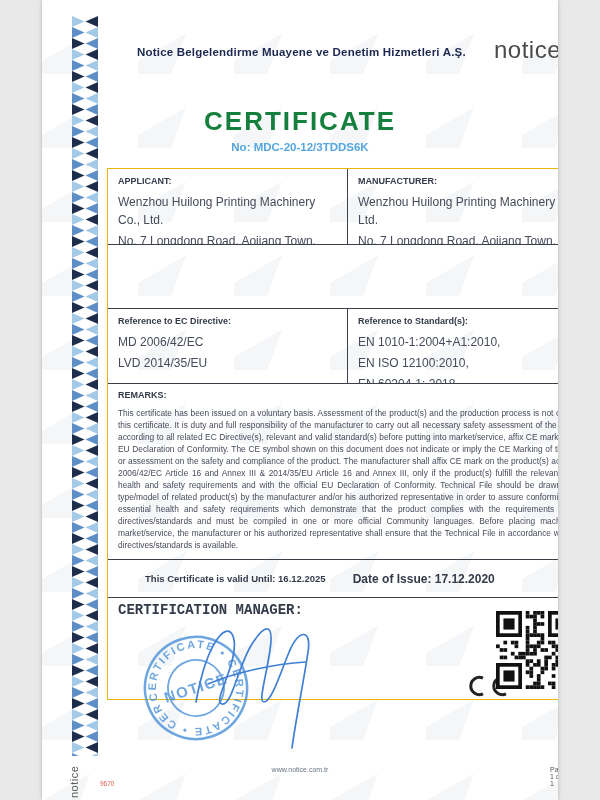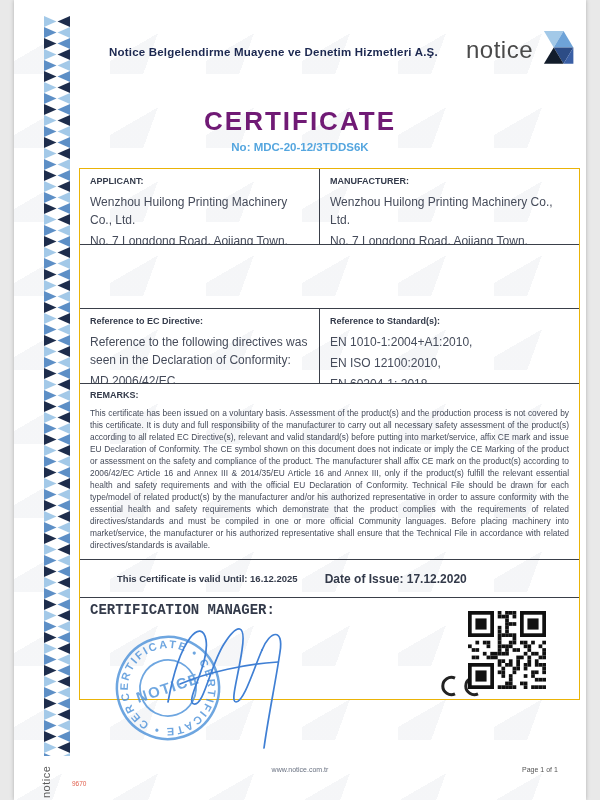--- a/index.html
+++ b/index.html
@@ -1,33 +1,33 @@
 <!DOCTYPE html>
 <html><head>
 <meta charset="utf-8">
 <style>
   html,body{margin:0;padding:0;background:#e9e9e9;}
   .page{
-    position:relative;width:572px;height:800px;background:#ffffff;
+    position:relative;width:516px;height:800px;background:#ffffff;
     font-family:"Liberation Sans", sans-serif;color:#3c4355;overflow:hidden;
     margin:0 auto;box-shadow:0 0 4px rgba(0,0,0,.25);
   }
   .page::before{
     content:"";position:absolute;inset:0;pointer-events:none;
     background-image:conic-gradient(from 200deg at 50% 45%, rgba(185,192,205,.14) 0 40deg, transparent 40deg 360deg);
     background-size:96px 74px;
   }
   
   .strip{position:absolute;left:30px;top:16px;width:26px;height:740px;}
   
   .company{position:absolute;left:95px;top:46px;width:345px;font-size:11.5px;font-weight:bold;color:#1c2850;letter-spacing:.2px;}
   .logo{position:absolute;left:452px;top:30px;display:flex;align-items:flex-start;}
   .logo-word{font-size:24px;color:#4a4a4a;letter-spacing:.5px;margin-top:6px;font-weight:400;}
   
-  .title{position:absolute;left:0;right:0;top:106px;text-align:center;font-size:26px;font-weight:bold;color:#701a75;letter-spacing:2px;}
+  .title{position:absolute;left:0;right:0;top:106px;text-align:center;font-size:26px;font-weight:bold;color:#15803d;letter-spacing:2px;}
   .certno{position:absolute;left:0;right:0;top:141px;text-align:center;font-size:11.5px;font-weight:bold;color:#55a6df;}
   
   .cert-box{
     position:absolute;left:65px;top:168px;width:501px;height:532px;
     border:1px solid #eab308;box-sizing:border-box;
     display:grid;grid-template-rows:76px 64px 75px 176px 38px 103px;
   }
   .row{border-bottom:1px solid #3a3f49;box-sizing:border-box;overflow:hidden;}
   .row:last-child{border-bottom:none;overflow:visible;}
   .cols{display:grid;grid-template-columns:240px 1fr;}
@@ -103,21 +103,20 @@
         <p class="val">No. 7 Longdong Road, Aojiang Town, Pingyang County, Wenzhou City, Zhejiang, China</p>
       </div>
     </div>
 
     <div class="row cols">
     </div>
 
     <div class="row cols">
       <div class="cell first">
         <p class="lbl">Reference to EC Directive:</p>
-        <p class="val">Reference to the following directives was seen in the Declaration of Conformity:</p>
         <p class="val">MD 2006/42/EC</p>
         <p class="val">LVD 2014/35/EU</p>
       </div>
       <div class="cell">
         <p class="lbl">Reference to Standard(s):</p>
         <p class="val">EN 1010-1:2004+A1:2010,</p>
         <p class="val">EN ISO 12100:2010,</p>
         <p class="val">EN 60204-1: 2018</p>
       </div>
     </div>

